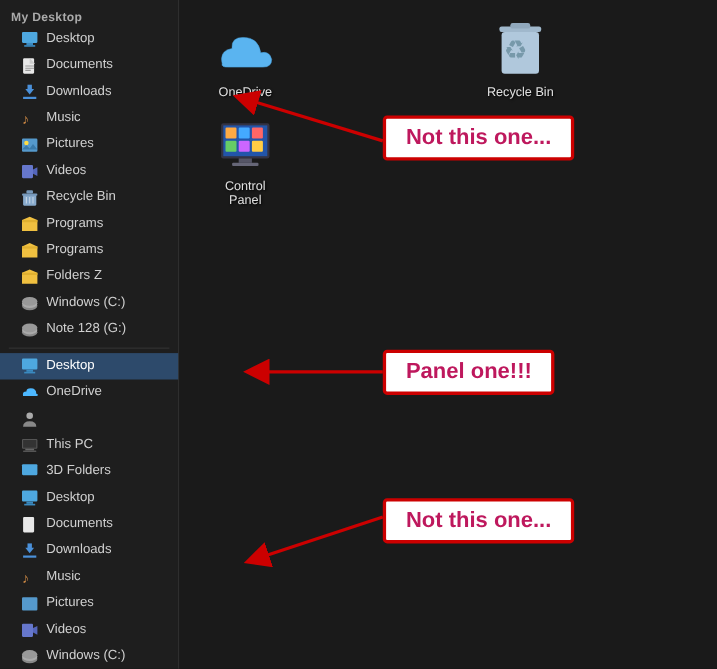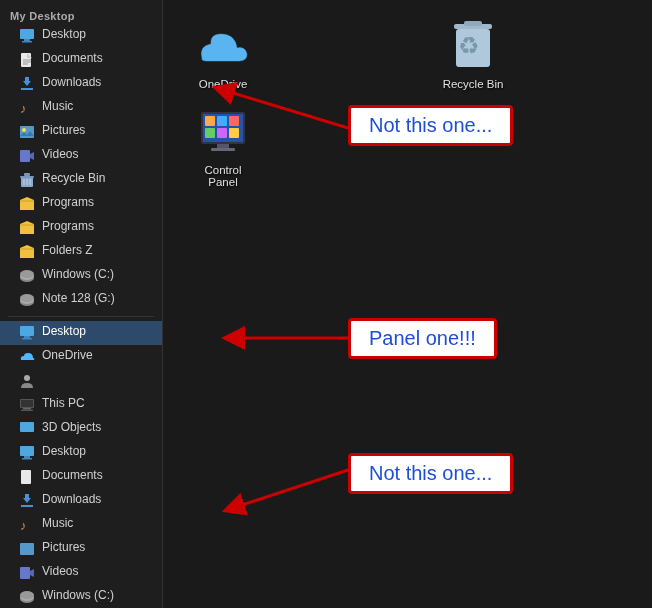--- a/index.html
+++ b/index.html
@@ -120,22 +120,22 @@
 
     
     .callout-box {
       position: absolute;
       background: #fff;
       border: 3px solid #cc0000;
       border-radius: 4px;
       padding: 6px 18px;
       font-family: 'Comic Sans MS', cursive, sans-serif;
       font-size: 20px;
-      font-weight: normal;
-      color: #1d4ed8;
+      font-weight: bold;
+      color: #be185d;
       z-index: 10;
       white-space: nowrap;
       text-shadow: none;
     }
 
     
     .arrow-overlay {
       position: absolute;
       top: 0;
       left: 0;
@@ -332,21 +332,21 @@
       </span>
       <span class="item-label">This PC</span>
     </div>
 
     <div class="sidebar-item">
       <span class="item-icon">
         <svg width="16" height="16" viewBox="0 0 16 16">
             <rect x="1" y="1" width="14" height="10" rx="1" fill="#4ea8e0"></rect>
           </svg>
       </span>
-      <span class="item-label">3D Objects</span>
+      <span class="item-label">3D Folders</span>
     </div>
 
     <div class="sidebar-item">
       <span class="item-icon">
         <svg width="16" height="16" viewBox="0 0 16 16">
             <rect x="1" y="1" width="14" height="10" rx="1" fill="#4ea8e0"></rect>
             <rect x="5" y="11" width="6" height="2" fill="#3a8ac0"></rect>
             <rect x="3" y="13" width="10" height="1.5" fill="#3a8ac0"></rect>
           </svg>
       </span>

